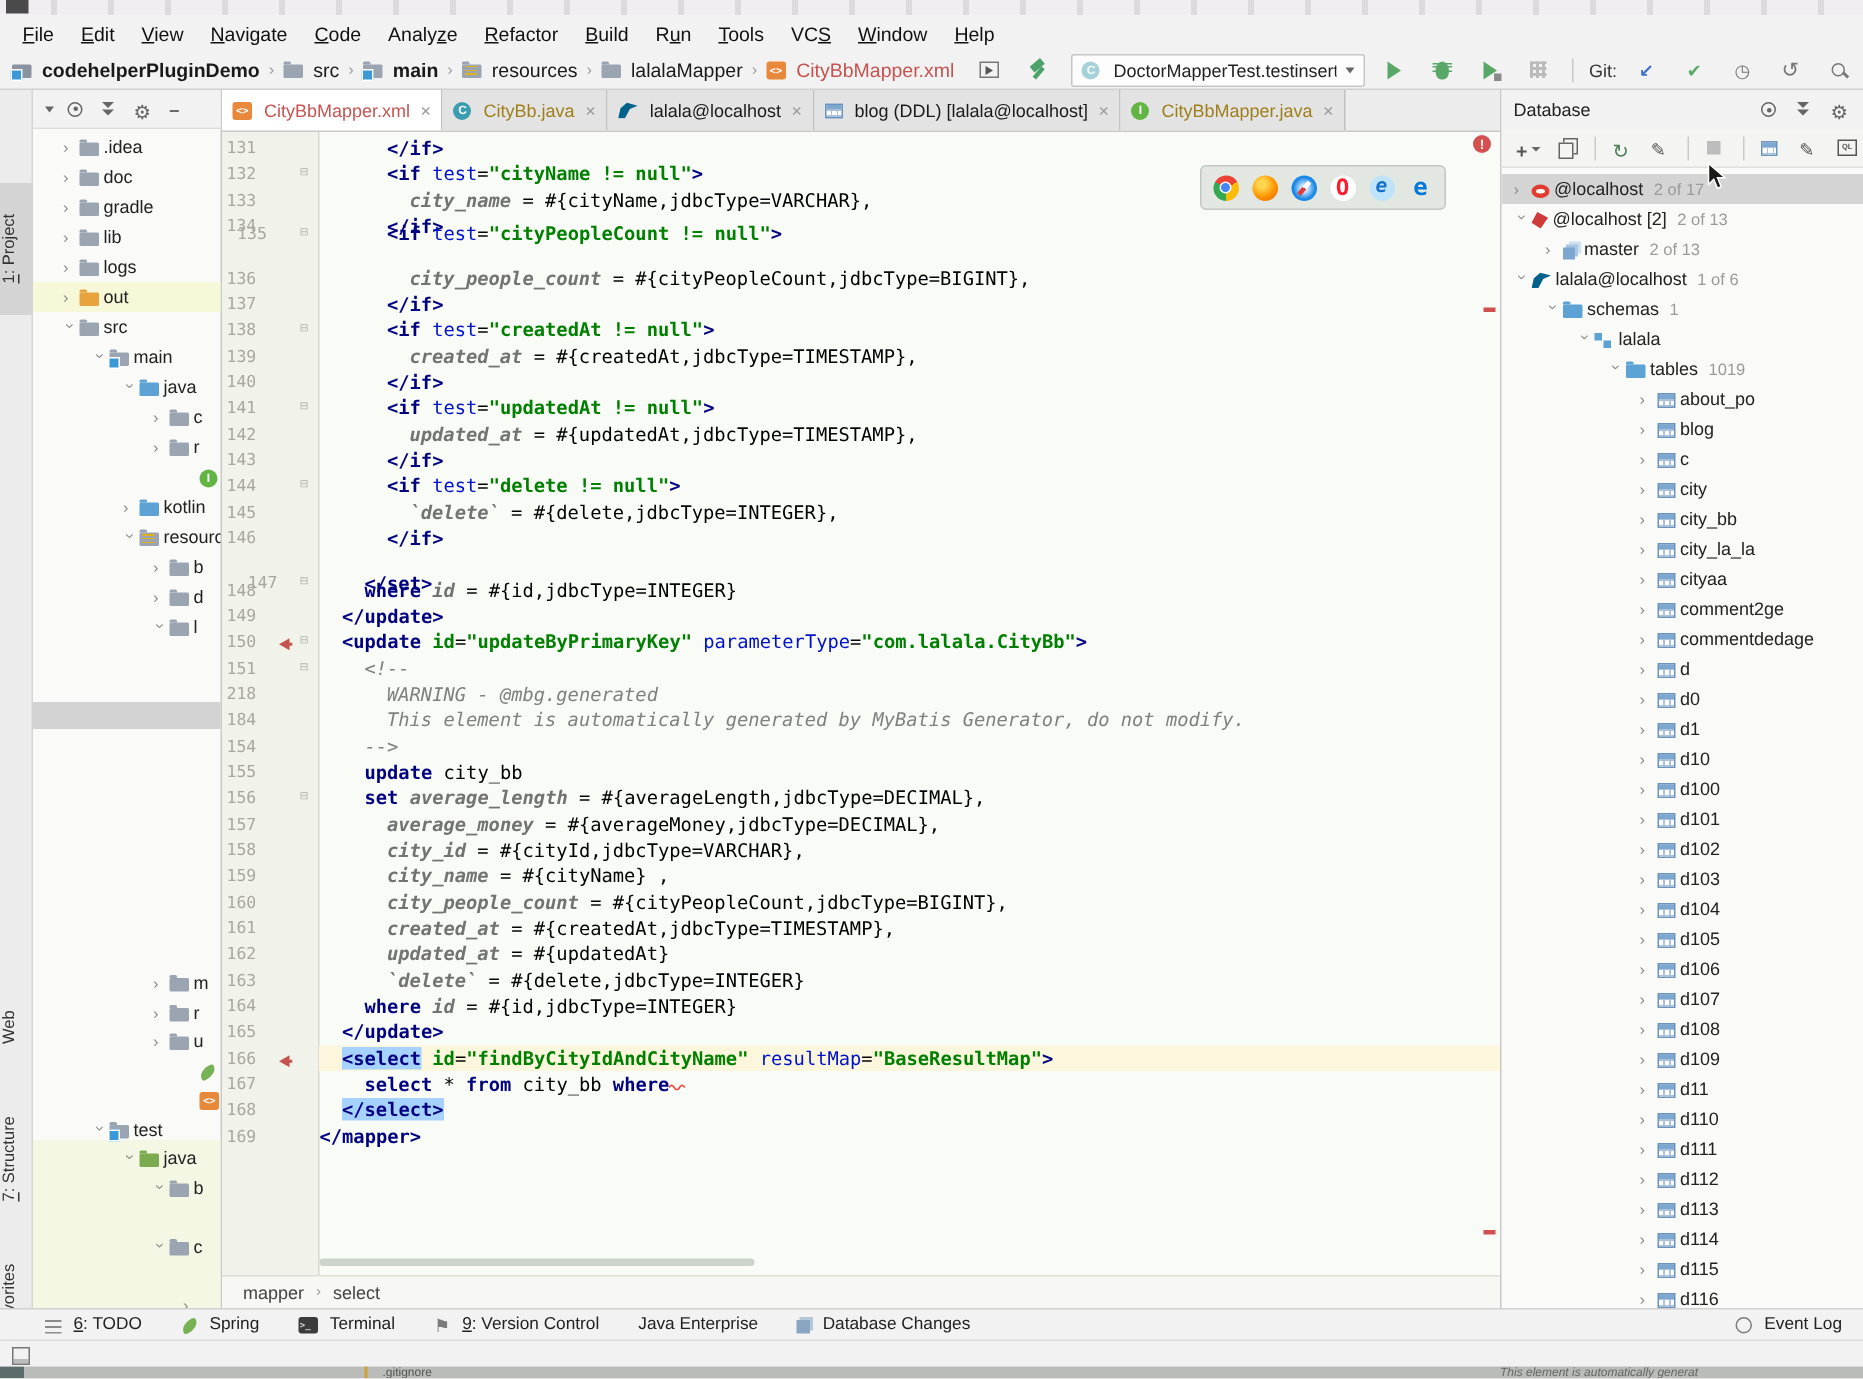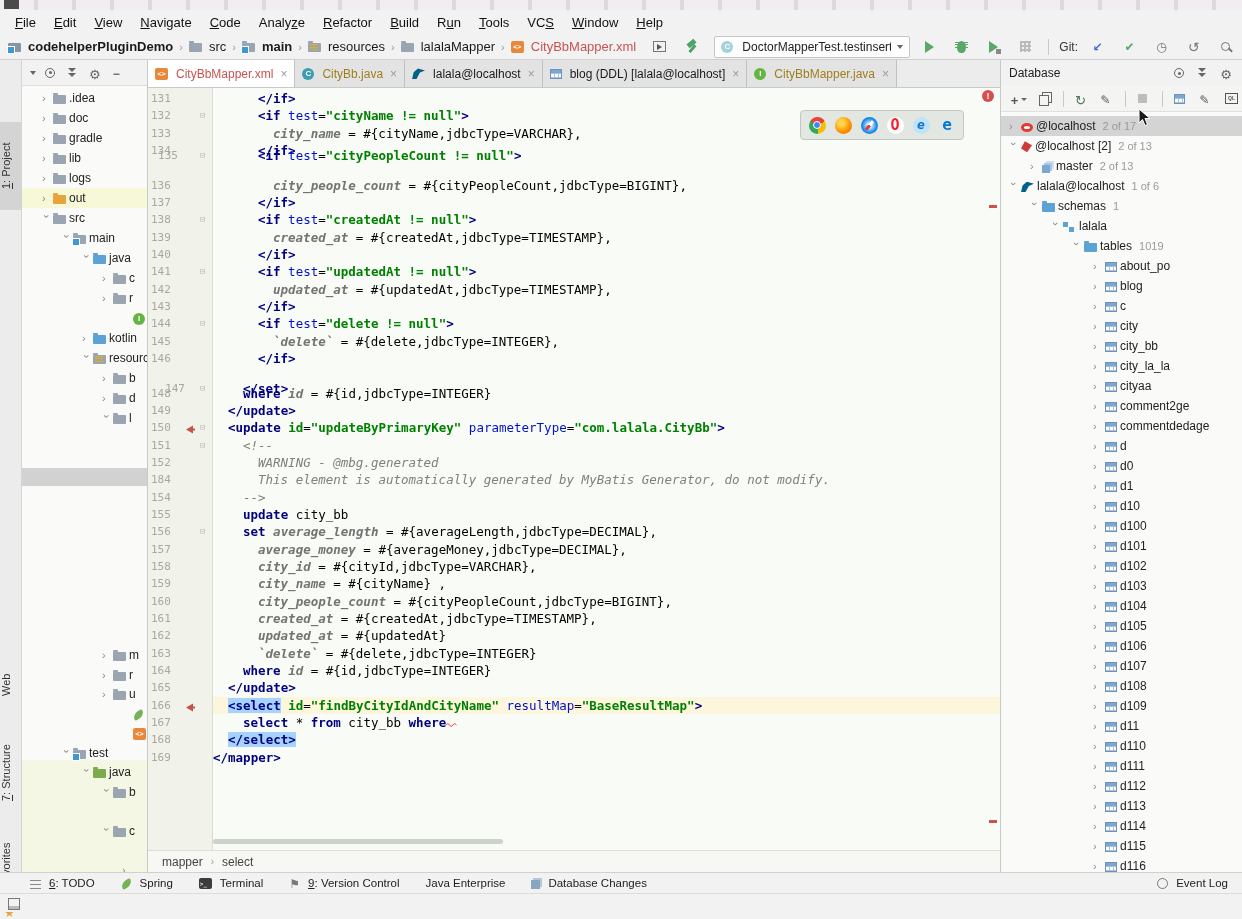--- a/index.html
+++ b/index.html
@@ -432,21 +432,21 @@
             </svg></span>
           <span class="fold">⊟</span>
           <span class="ctext" style="padding-left: 15px;"><span class="sg-t">&lt;update</span><span class="sg-p"> </span><span class="sg-s">id</span><span class="sg-p">=</span><span class="sg-s">"updateByPrimaryKey"</span><span class="sg-p"> </span><span class="sg-a">parameterType</span><span class="sg-p">=</span><span class="sg-s">"com.lalala.CityBb"</span><span class="sg-t">&gt;</span></span>
         </div>
         <div class="eline" style="top: 349px;">
           <span class="lnum">151</span>
           <span class="fold">⊟</span>
           <span class="ctext" style="padding-left: 30px;"><span class="sg-c">&lt;!--</span></span>
         </div>
         <div class="eline" style="top: 366px;">
-          <span class="lnum">152</span>
+          <span class="lnum">218</span>
           <span class="ctext" style="padding-left: 45px;"><span class="sg-c">WARNING - @mbg.generated</span></span>
         </div>
         <div class="eline" style="top: 383px;">
           <span class="lnum">184</span>
           <span class="ctext" style="padding-left: 45px;"><span class="sg-c">This element is automatically generated by MyBatis Generator, do not modify.</span></span>
         </div>
         <div class="eline" style="top: 401px;">
           <span class="lnum">154</span>
           <span class="ctext" style="padding-left: 30px;"><span class="sg-c">--&gt;</span></span>
         </div>
@@ -644,18 +644,24 @@
       <div id="eventlog">
       <span class="ic ic-bubble"></span>
       <span>Event Log</span>
     </div>
   </div>
 
   <div id="statusbar">
     <span id="status-left-ico"></span>
   </div>
 
+  <div id="bottom-sliver">
+    <span class="blk"></span>
+    <span class="tick"></span>
+    <span class="t1">.gitignore</span>
+    <span class="t2">This element is automatically generat</span>
+  </div>
 
   <svg id="cursor" width="14" height="20">
     <polygon points="1,1 1,15 4.5,11.5 7,17.5 9.5,16.5 7,10.5 12,10.5" fill="#1a1a1a" stroke="#fff" stroke-width="1"></polygon>
   </svg>
 
 </div>
 
 </body></html>

